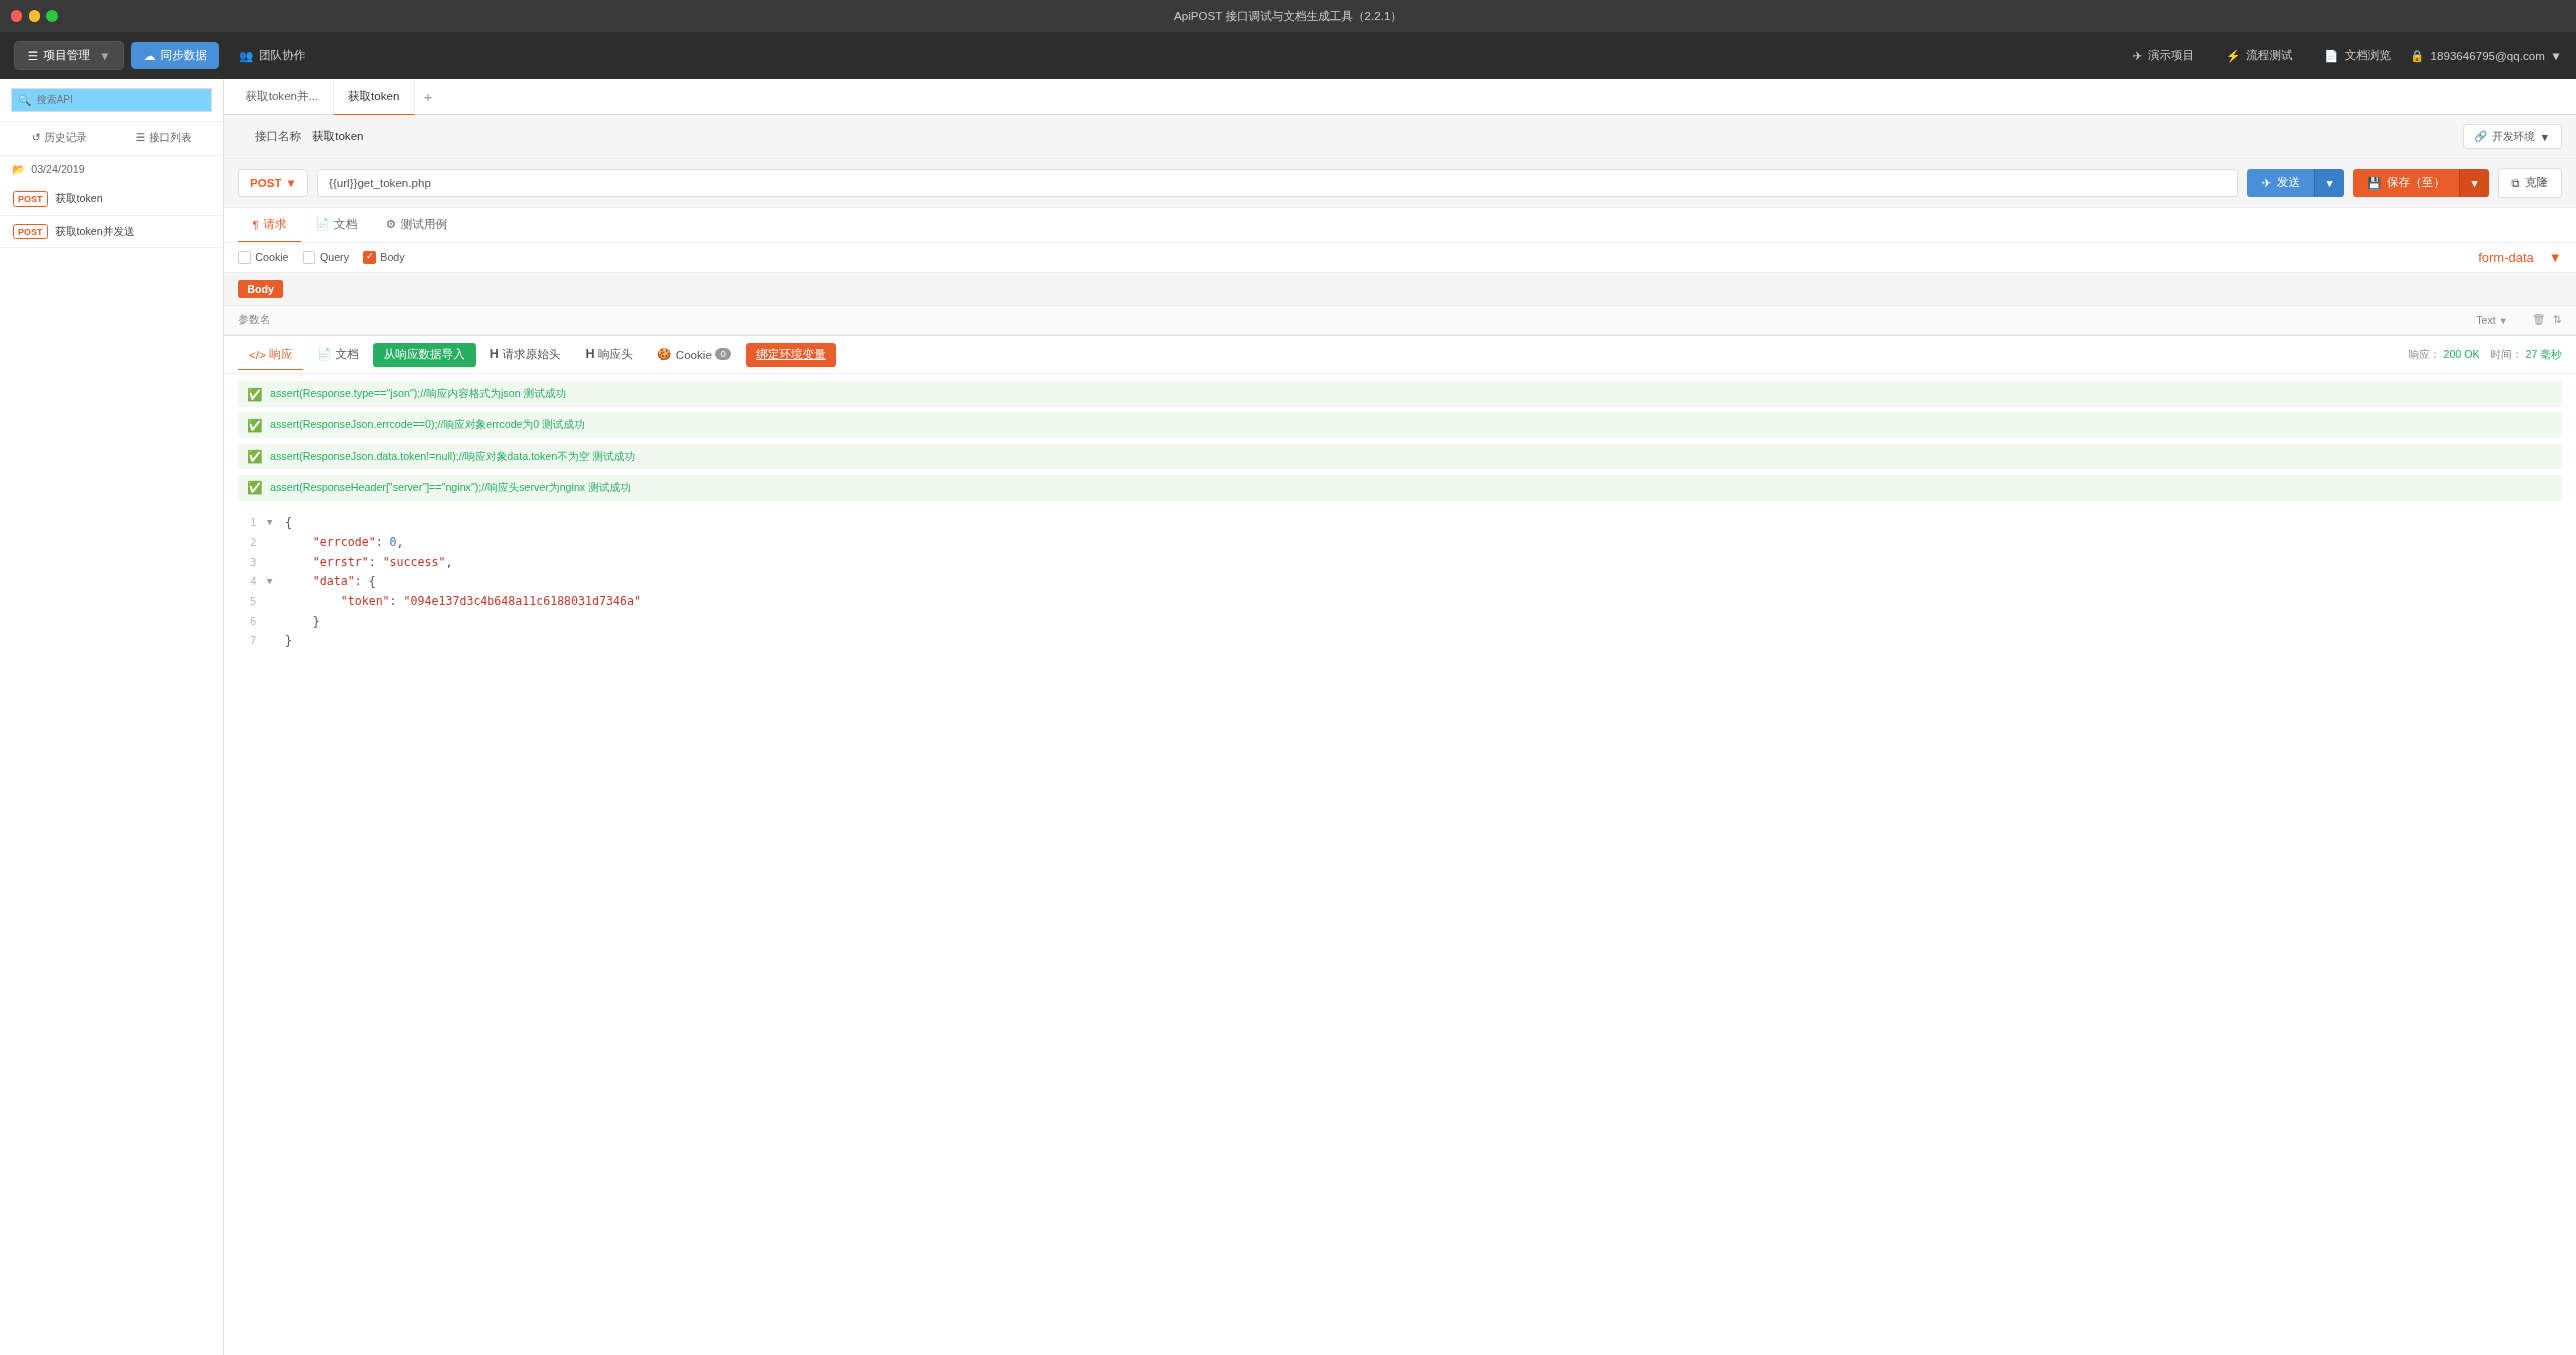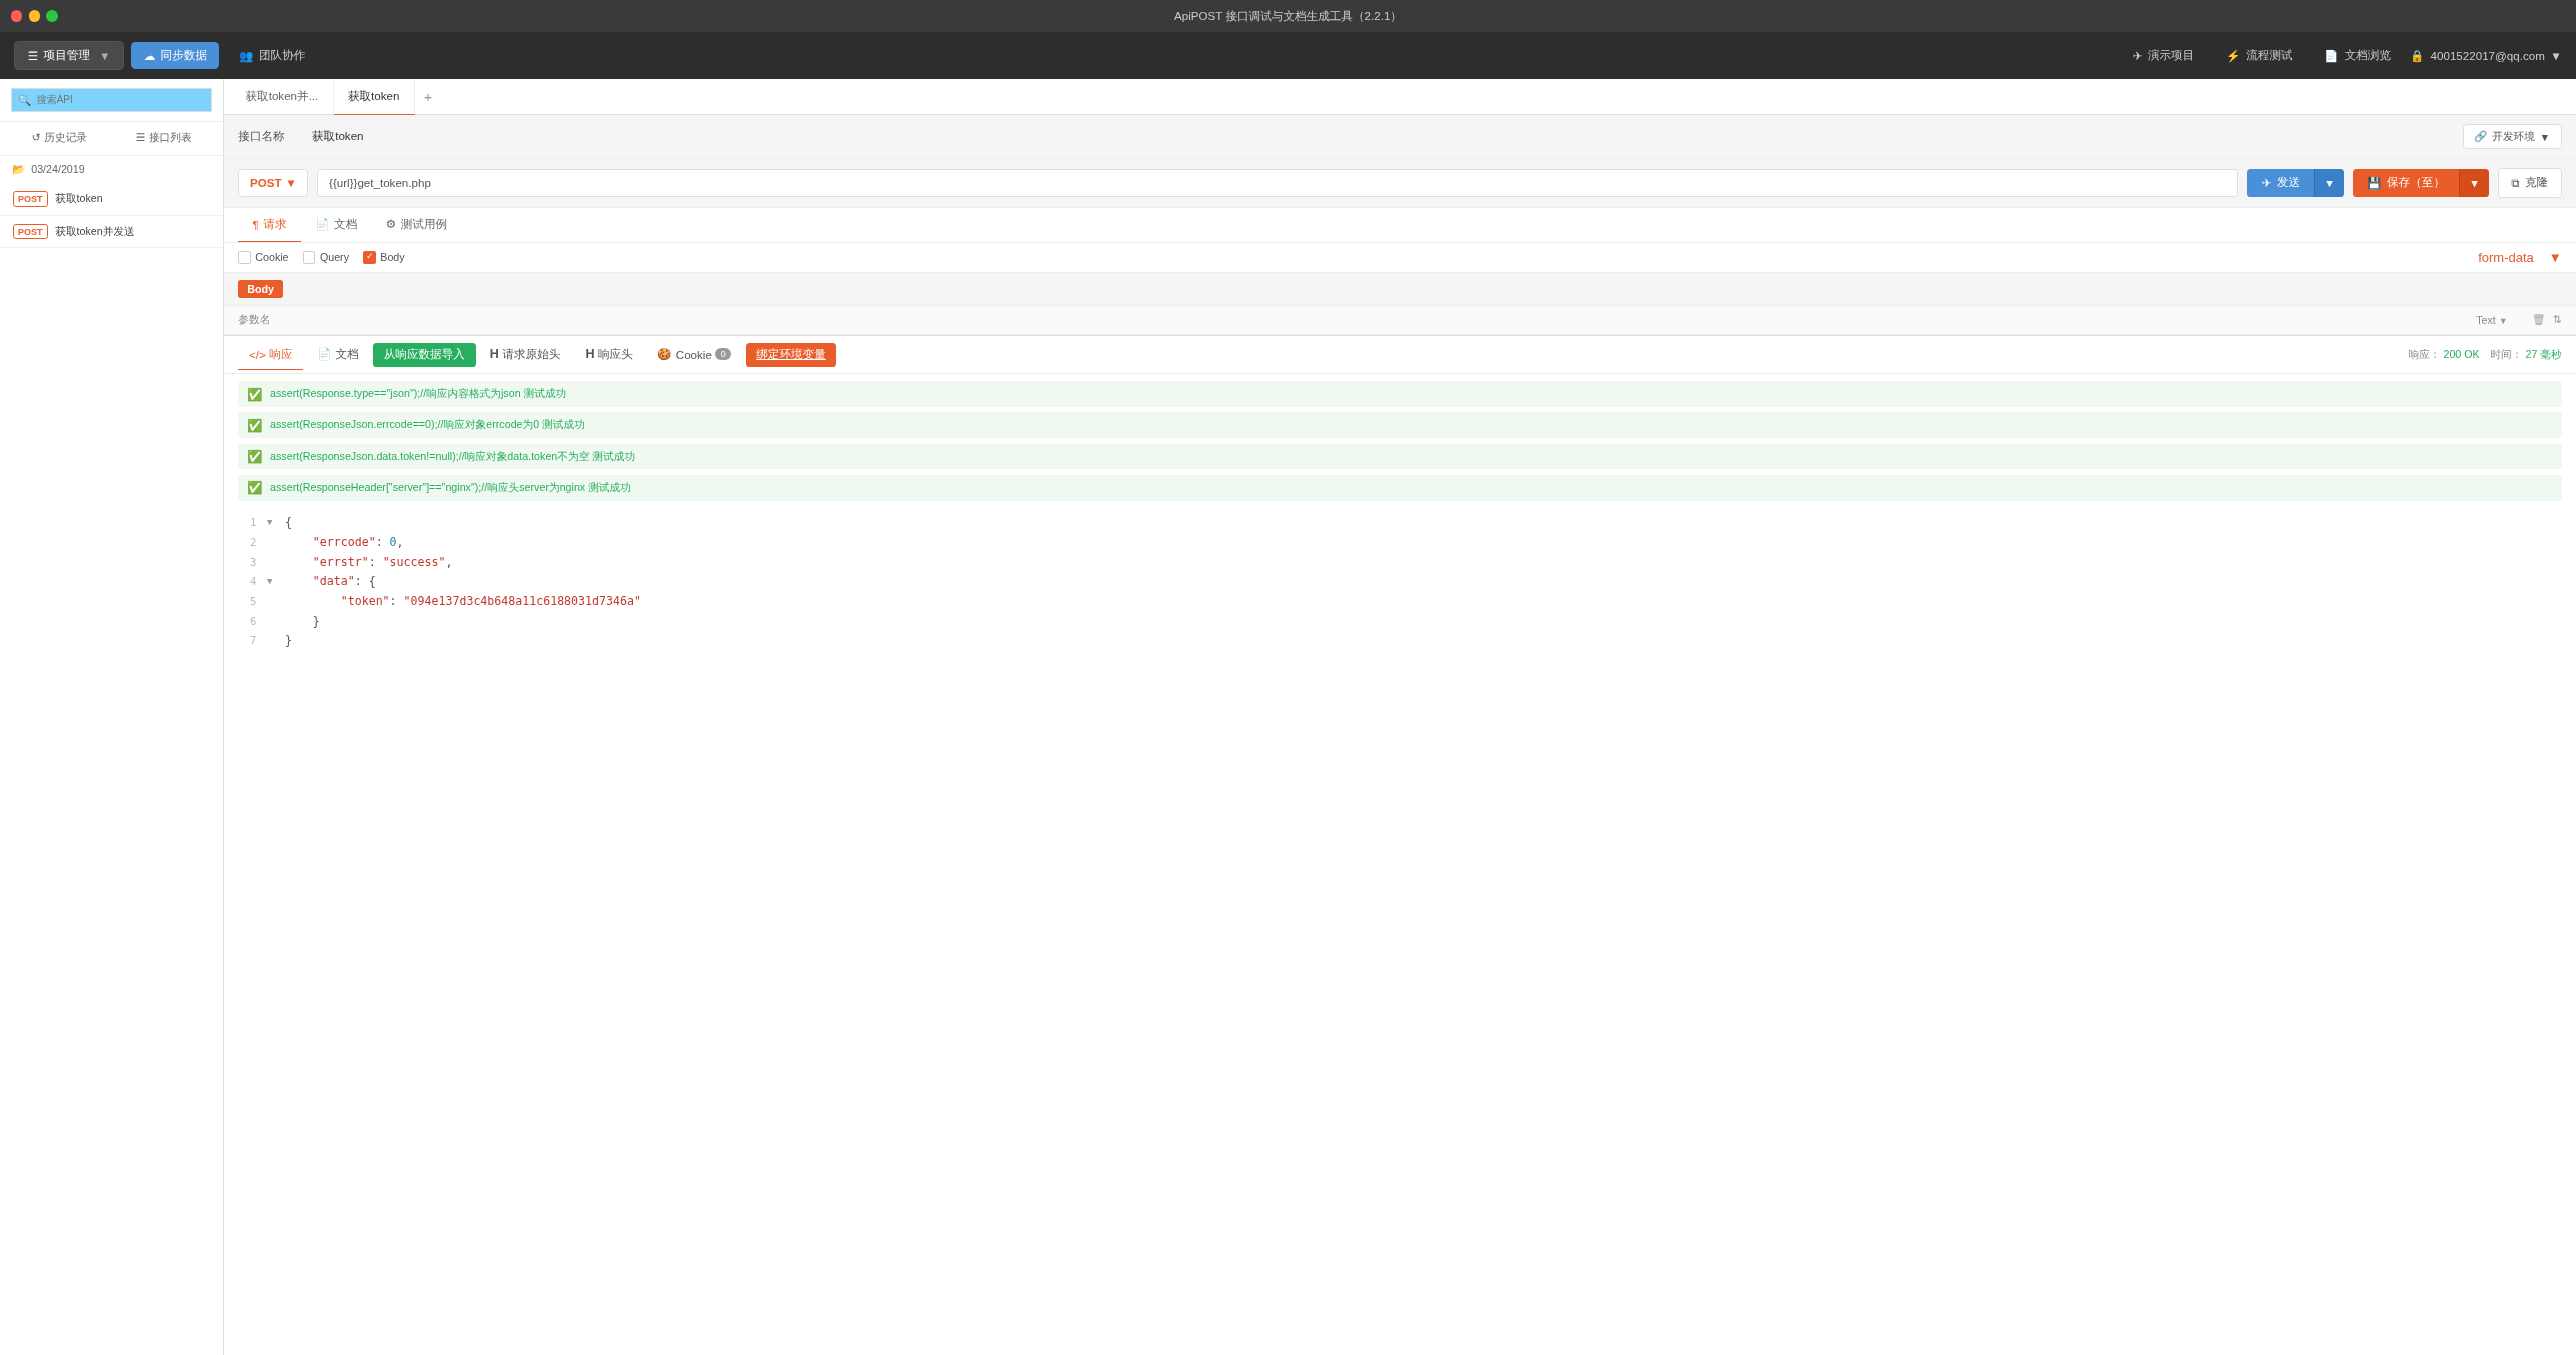--- a/index.html
+++ b/index.html
@@ -216,20 +216,21 @@
       align-items: center;
       padding: 9px 14.3px;
       border-bottom: 0.9px solid #eee;
       gap: 10.7px;
     }
     .api-name-label {
       font-size: 11.6px;
       color: #555;
       flex-shrink: 0;
       width: 63px;
+      text-align: right;
     }
     .api-name-input {
       flex: 1;
       border: none;
       font-size: 11.6px;
       color: #333;
       outline: none;
       background: transparent;
     }
     .env-select {
@@ -603,21 +604,21 @@
   <button class="toolbar-btn flow-test">
     <span>⚡</span>
     <span>流程测试</span>
   </button>
   <button class="toolbar-btn doc-browse">
     <span>📄</span>
     <span>文档浏览</span>
   </button>
   <div class="toolbar-right">
     <span>🔒</span>
-    <span>4001522017@qq.com</span>
+    <span>1893646795@qq.com</span>
     <span>▼</span>
   </div>
 </div>
 
 <div class="main-layout">
 
   <div class="sidebar">
     <div class="sidebar-search">
       <div class="sidebar-search-wrap">
         <span class="search-icon">🔍</span>

